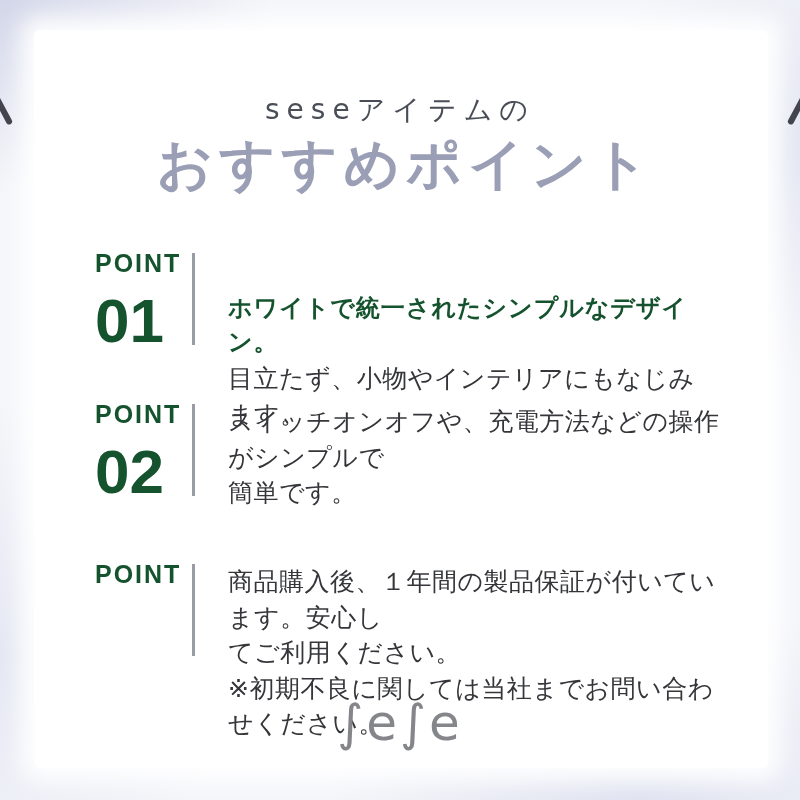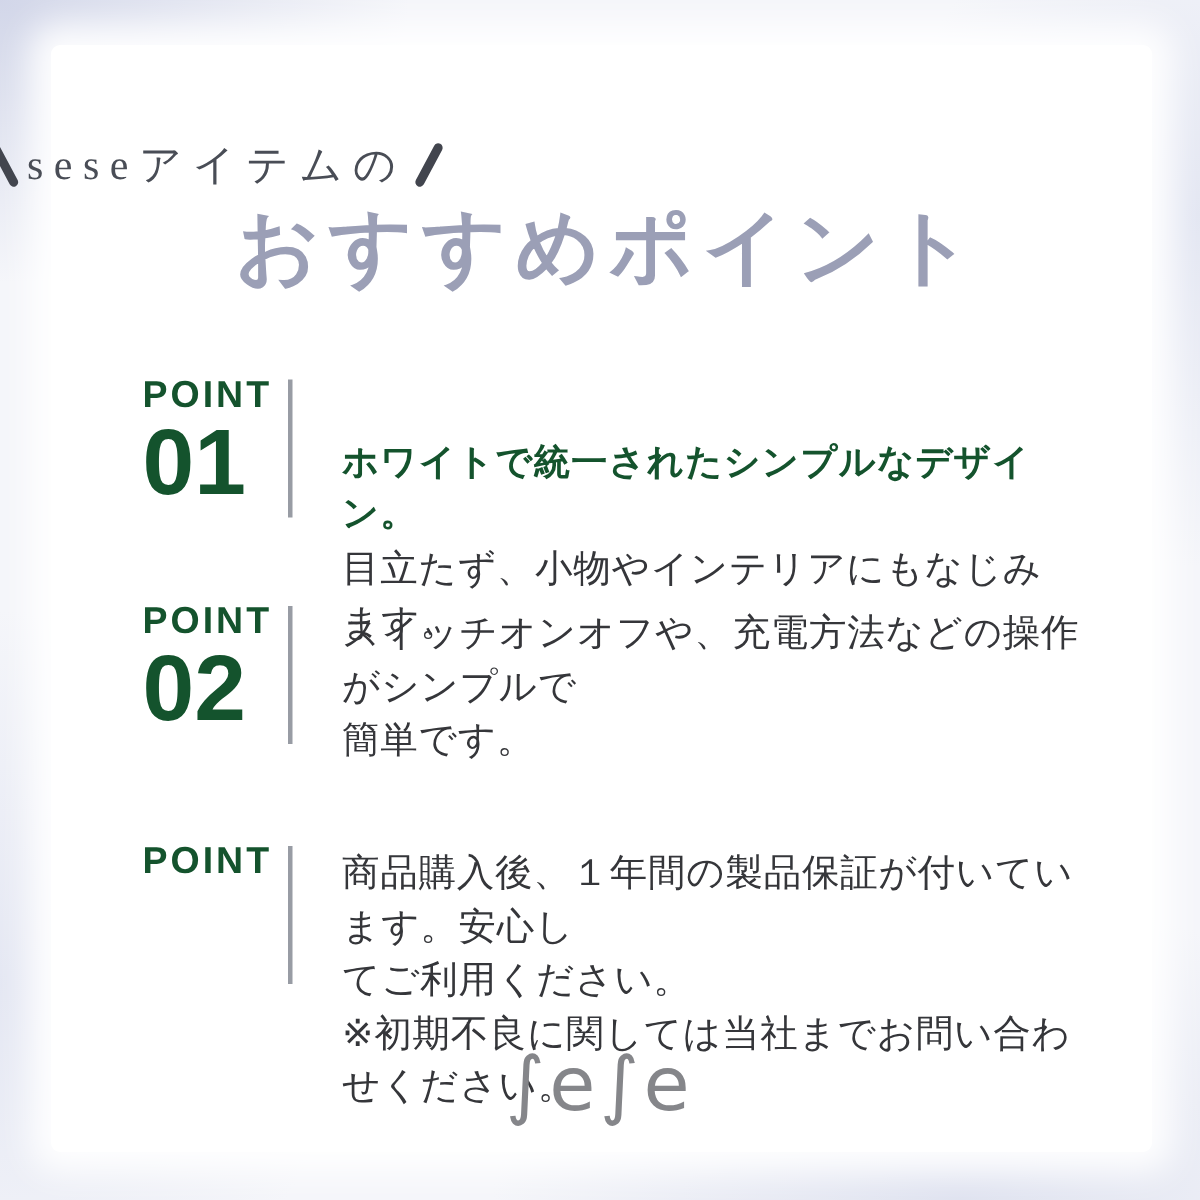--- a/index.html
+++ b/index.html
@@ -25,23 +25,22 @@
     background:#ffffff;
     border-radius:6px;
     box-shadow:0 0 22px 14px rgba(255,255,255,0.93);
   }
 
   .content { position:absolute; inset:0; }
 
   
   .header { position:absolute; top:90px; left:0; width:100%; text-align:center; }
   .tagline-row {
-    display:flex; align-items:center; justify-content:flex-start; gap:12px;
+    display:flex; align-items:center; justify-content:space-between; gap:12px;
     height:40px;
-    font-family:Liberation Serif, serif;
   }
   .tagline {
     font-size:28px; color:#494d56; letter-spacing:7px;
     font-weight:400;
   }
   .slash {
     width:6px; height:32px; background:#42454e; border-radius:3px;
     flex-shrink:0;
   }
   .slash.left  { transform:rotate(-28deg); }
@@ -59,21 +58,21 @@
   .point-block.p2 { top:402px; }
   .point-block.p3 { top:562px; }
 
   .label-col { width:97px; flex-shrink:0; color:#14532d; }
   .point-word {
     font-family:"Liberation Sans",sans-serif;
     font-size:25px; font-weight:700; letter-spacing:2px; line-height:1;
   }
   .point-num {
     font-family:"Liberation Sans",sans-serif;
-    font-size:62px; font-weight:600; line-height:0.92; margin-top:4px;
+    font-size:62px; font-weight:600; line-height:0.92; margin-top:16px;
   }
   .v-divider {
     width:3px; height:92px; background:#989ca4; flex-shrink:0;
     margin-right:33px; margin-top:2px;
   }
   .text-col { flex:1; padding-top:0; }
   .point-title {
     font-size:24px; font-weight:700; color:#14532d;
     line-height:1.42; letter-spacing:1px; white-space:pre-line;margin-top:40px;
   }

